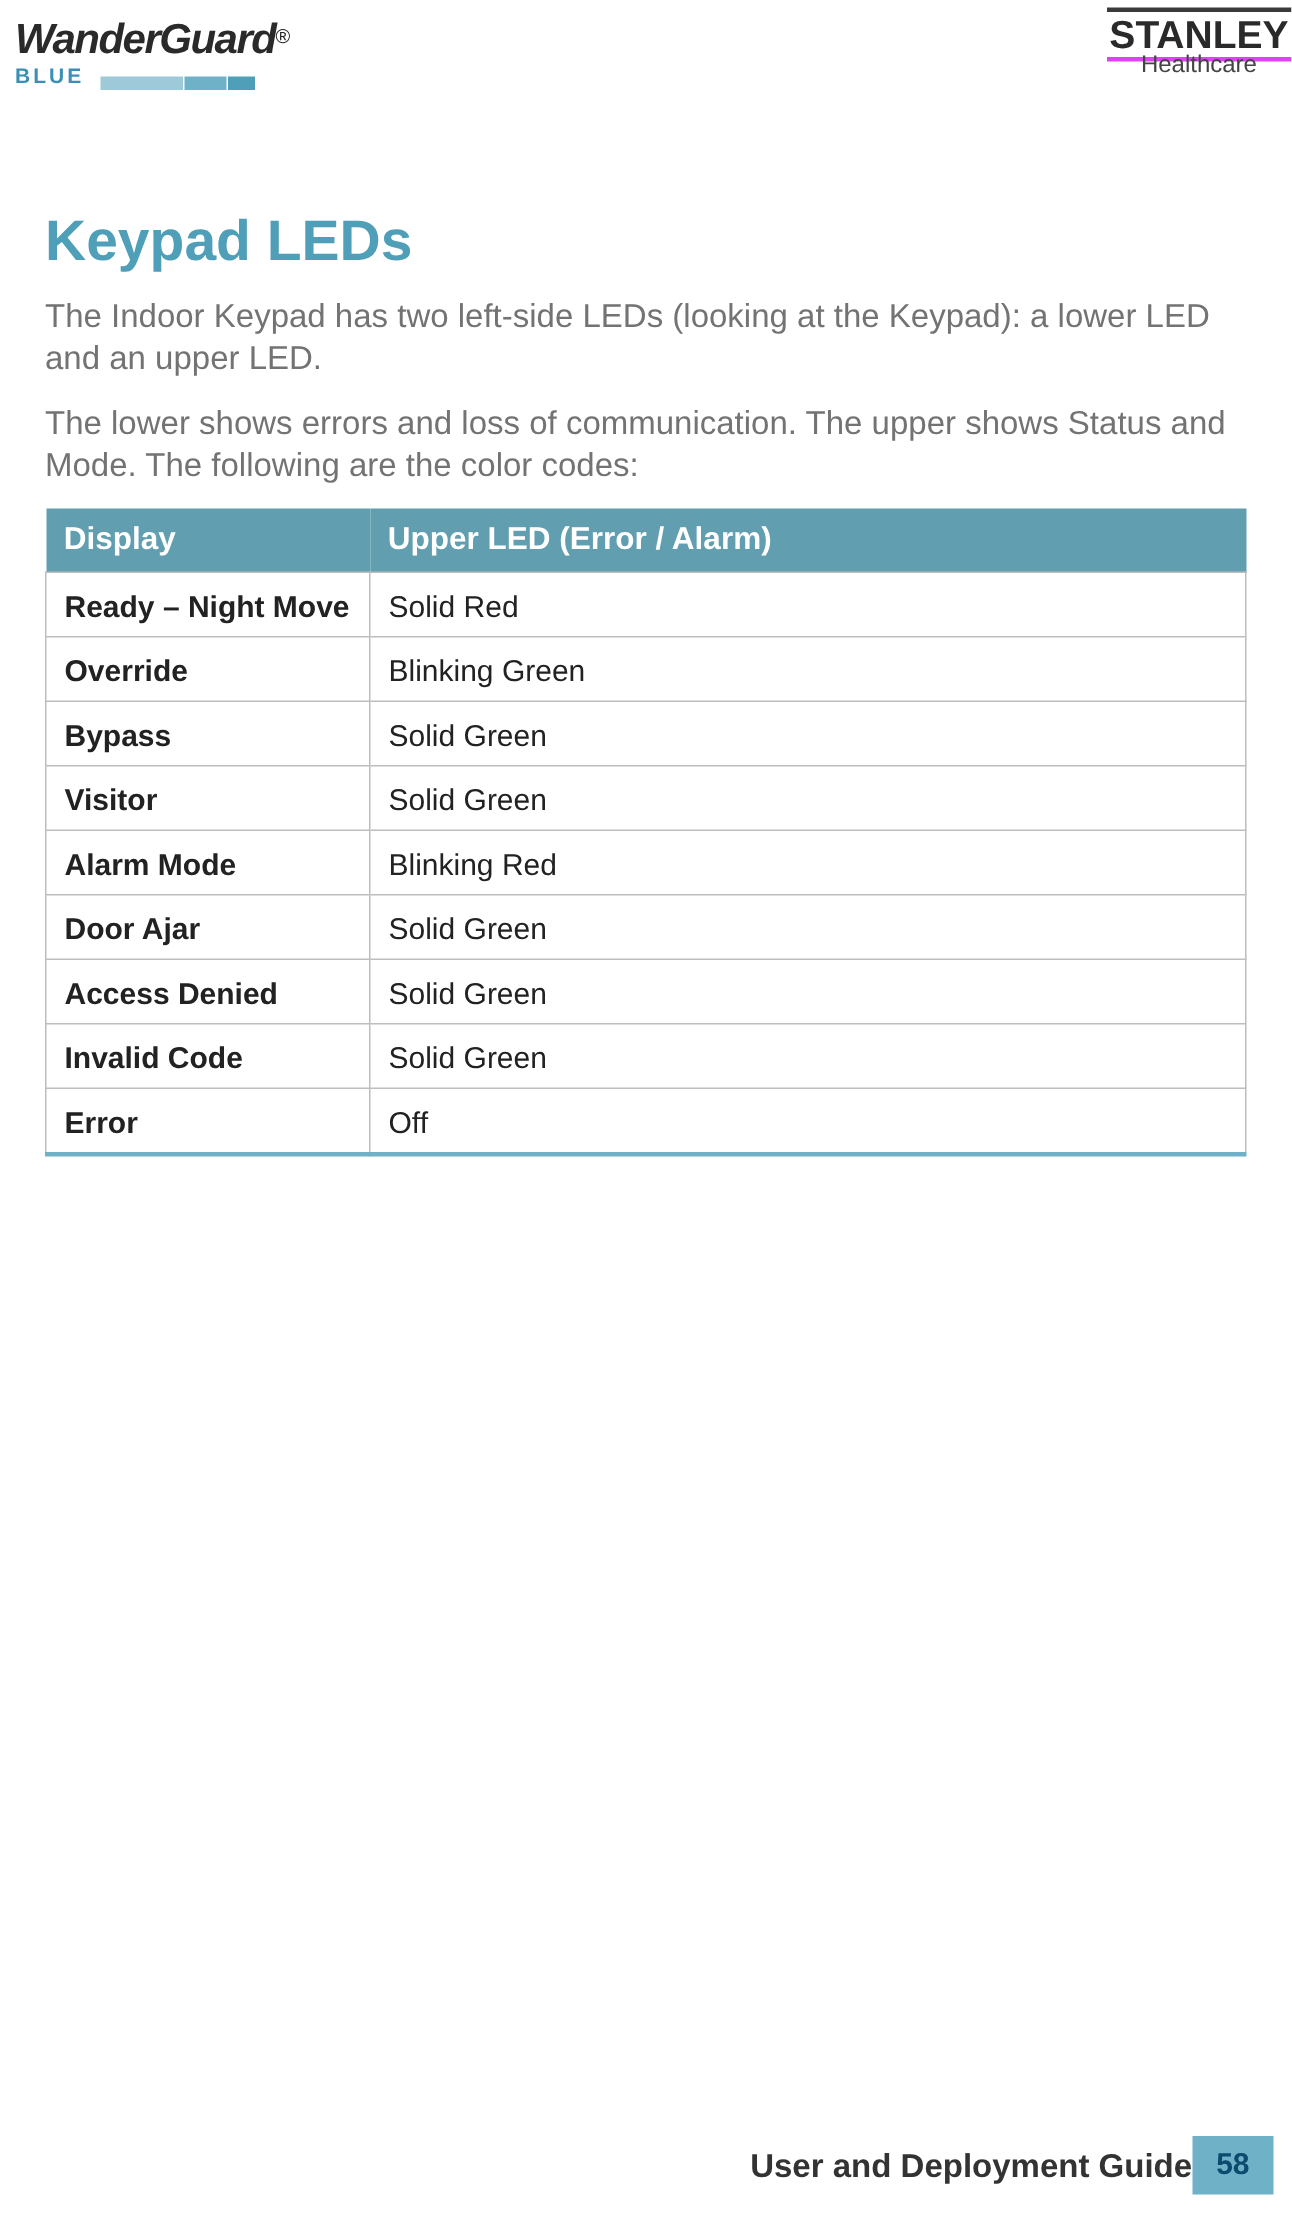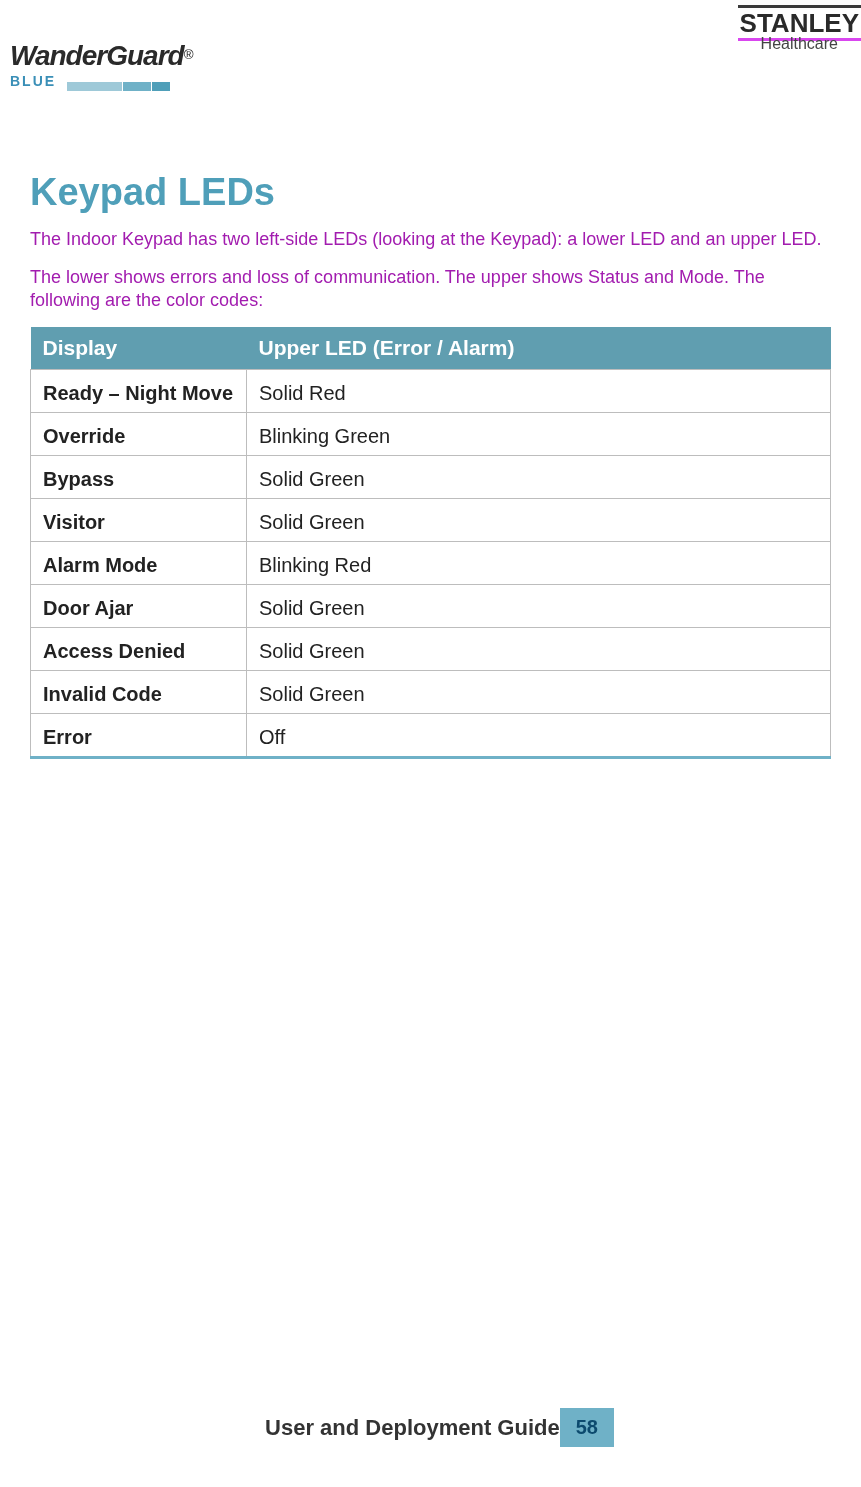--- a/index.html
+++ b/index.html
@@ -13,21 +13,20 @@
     color: #222;
   }
   .header {
     display: flex;
     justify-content: space-between;
     align-items: flex-start;
     padding: 10px 0 0 10px;
   }
   .logo-left {
     width: 250px;
-    margin-top: 30px;
   }
   .wg {
     font-family: Arial, sans-serif;
     font-weight: 900;
     font-style: italic;
     font-size: 28px;
     letter-spacing: -1px;
     color: #2a2a2a;
   }
   .blue {
@@ -73,22 +72,22 @@
   .content {
     padding: 80px 30px 0 30px;
   }
   h1.section-title {
     color: #4f9fb9;
     font-size: 38px;
     font-weight: 600;
     margin: 0 0 14px 0;
   }
   p.body-text {
-    font-size: 18px;
-    color: #a21caf;
+    font-size: 22px;
+    color: #737373;
     margin: 0 0 16px 0;
     line-height: 1.25;
   }
   table.led-table {
     width: 100%;
     border-collapse: collapse;
     border-bottom: 3px solid #6fb1c7;
     padding-left: 12px;
   }
   table.led-table th {
@@ -106,25 +105,25 @@
     font-size: 20px;
     font-family: Arial, sans-serif;
     vertical-align: bottom;
   }
   table.led-table td.col1 {
     font-weight: 700;
     width: 27%;
   }
   .footer {
     position: absolute;
-    bottom: 40px;
+    bottom: 24px;
     left: 30px;
     right: 12px;
     display: flex;
-    justify-content: center;
+    justify-content: flex-end;
     align-items: center;
   }
   .footer-title {
     font-size: 22px;
     font-weight: 600;
     color: #333;
   }
   .page-badge {
     background: #6fb1c7;
     color: #0c4a6e;

